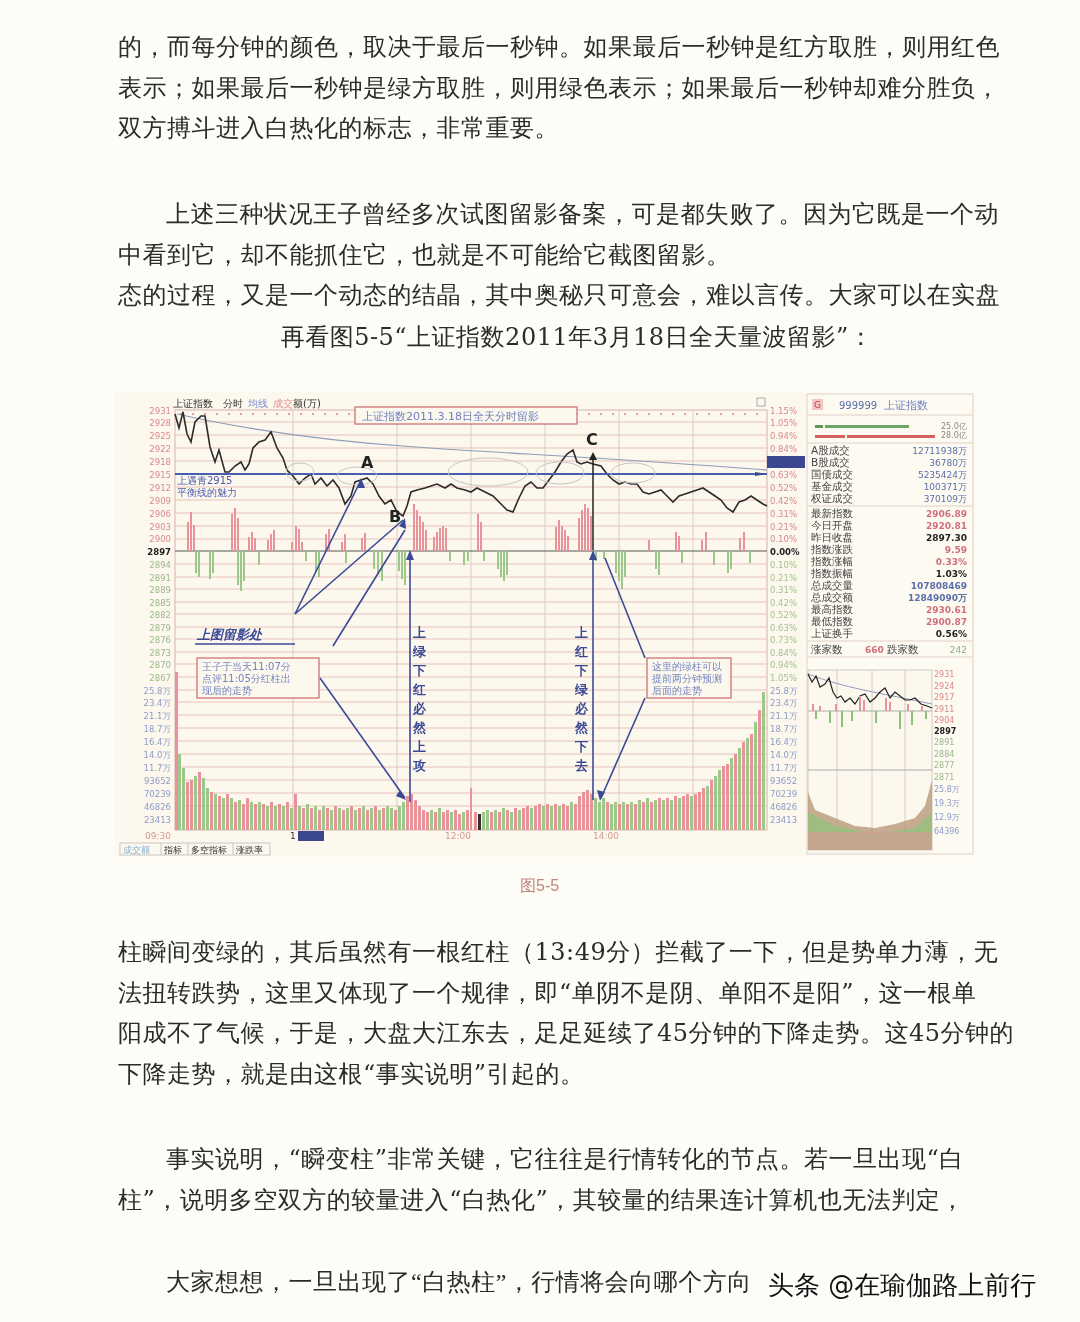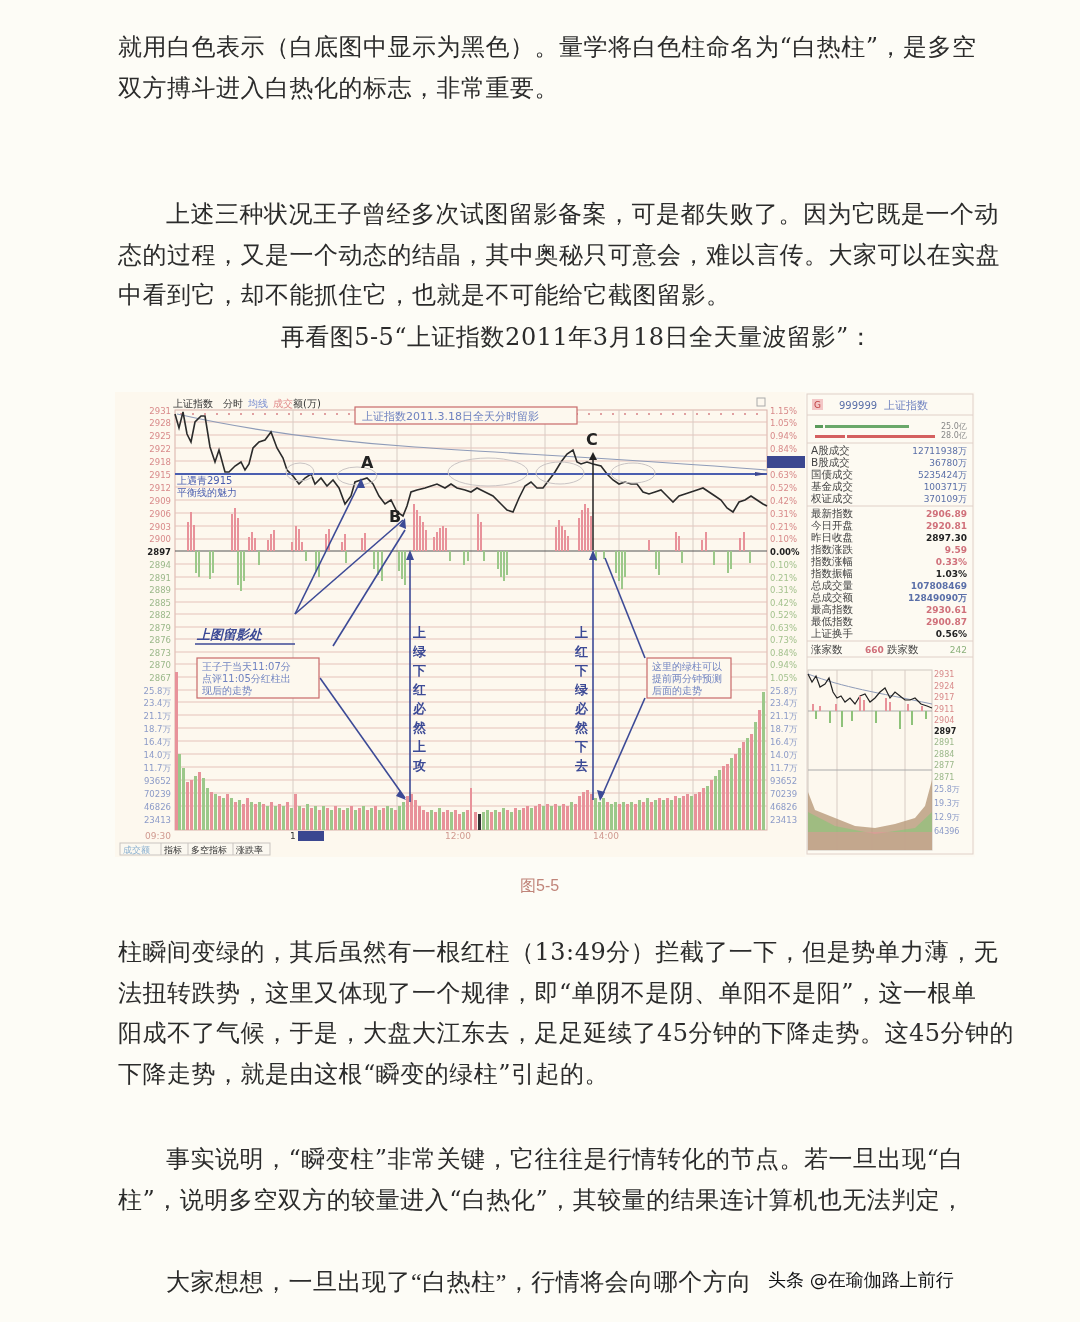--- a/index.html
+++ b/index.html
@@ -6,34 +6,35 @@
   body{width:1080px;height:1322px;background:#fdfcf6;position:relative;overflow:hidden;
        font-family:"DejaVu Sans","Liberation Sans",sans-serif;color:#2a2a2a;}
   .para{position:absolute;left:118px;width:870px;font-size:24px;line-height:40.5px;
         font-family:"DejaVu Serif","Liberation Serif",serif;color:#2b2b2b;letter-spacing:0.5px;}
   .para .line{display:block;white-space:nowrap;}
   .indent{padding-left:48px;}
   #chart{position:absolute;left:115px;top:392px;width:860px;height:465px;background:#14b8a6;}
   svg text{font-family:"DejaVu Sans","Liberation Sans",sans-serif;}
   .caption{position:absolute;left:520px;top:876px;font-size:16px;color:#c0857a;
            font-family:"Liberation Sans",sans-serif;}
-  .watermark{position:absolute;left:768px;top:1268px;font-size:18px;color:#111;
+  .watermark{position:absolute;left:768px;top:1268px;font-size:26px;color:#111;
              font-family:"DejaVu Sans",sans-serif;text-shadow:0 0 3px #fff,0 0 3px #fff;white-space:nowrap;}
 </style>
 </head>
 <body>
 
 <div class="para" style="top:27px;">
-  <span class="line">就用白色表示（白底图中显示为黑色）。量学将白色柱命名为“白热柱”，是多空</span>
+  <span class="line">的，而每分钟的颜色，取决于最后一秒钟。如果最后一秒钟是红方取胜，则用红色</span>
+  <span class="line">表示；如果最后一秒钟是绿方取胜，则用绿色表示；如果最后一秒钟却难分胜负，</span>
   <span class="line">双方搏斗进入白热化的标志，非常重要。</span>
 </div>
 <div class="para" style="top:194px;">
   <span class="line indent">上述三种状况王子曾经多次试图留影备案，可是都失败了。因为它既是一个动</span>
+  <span class="line">中看到它，却不能抓住它，也就是不可能给它截图留影。</span>
   <span class="line">态的过程，又是一个动态的结晶，其中奥秘只可意会，难以言传。大家可以在实盘</span>
-  <span class="line">中看到它，却不能抓住它，也就是不可能给它截图留影。</span>
 </div>
 <div class="para" style="top:317px;text-align:center;">
   <span class="line indent">再看图5-5“上证指数2011年3月18日全天量波留影”：</span>
 </div>
 
 <div id="chart">
 <svg width="860" height="465" viewBox="0 0 860 465" xmlns="http://www.w3.org/2000/svg">
 
   <rect x="0" y="0" width="690" height="465" fill="#fdf8ee"></rect>
   <rect x="690" y="0" width="170" height="465" fill="#fdfaf2"></rect>
@@ -635,21 +636,21 @@
   <rect x="642" y="6" width="8" height="8" fill="none" stroke="#aaa"></rect>
 </svg>
 </div>
 
 <div class="caption">图5-5</div>
 
 <div class="para" style="top:932px;">
   <span class="line">柱瞬间变绿的，其后虽然有一根红柱（13:49分）拦截了一下，但是势单力薄，无</span>
   <span class="line">法扭转跌势，这里又体现了一个规律，即“单阴不是阴、单阳不是阳”，这一根单</span>
   <span class="line">阳成不了气候，于是，大盘大江东去，足足延续了45分钟的下降走势。这45分钟的</span>
-  <span class="line">下降走势，就是由这根“瞬变的绿柱”引起的。</span>
+  <span class="line">下降走势，就是由这根“事实说明”引起的。</span>
 </div>
 <div class="para" style="top:1139px;">
   <span class="line indent">事实说明，“瞬变柱”非常关键，它往往是行情转化的节点。若一旦出现“白</span>
   <span class="line">柱”，说明多空双方的较量进入“白热化”，其较量的结果连计算机也无法判定，</span>
 </div>
 <div class="para" style="top:1262px;font-family:Liberation Serif, serif;">
   <span class="line indent">大家想想，一旦出现了“白热柱”，行情将会向哪个方向</span>
 </div>
 
 <div class="watermark">头条 @在瑜伽路上前行</div>

